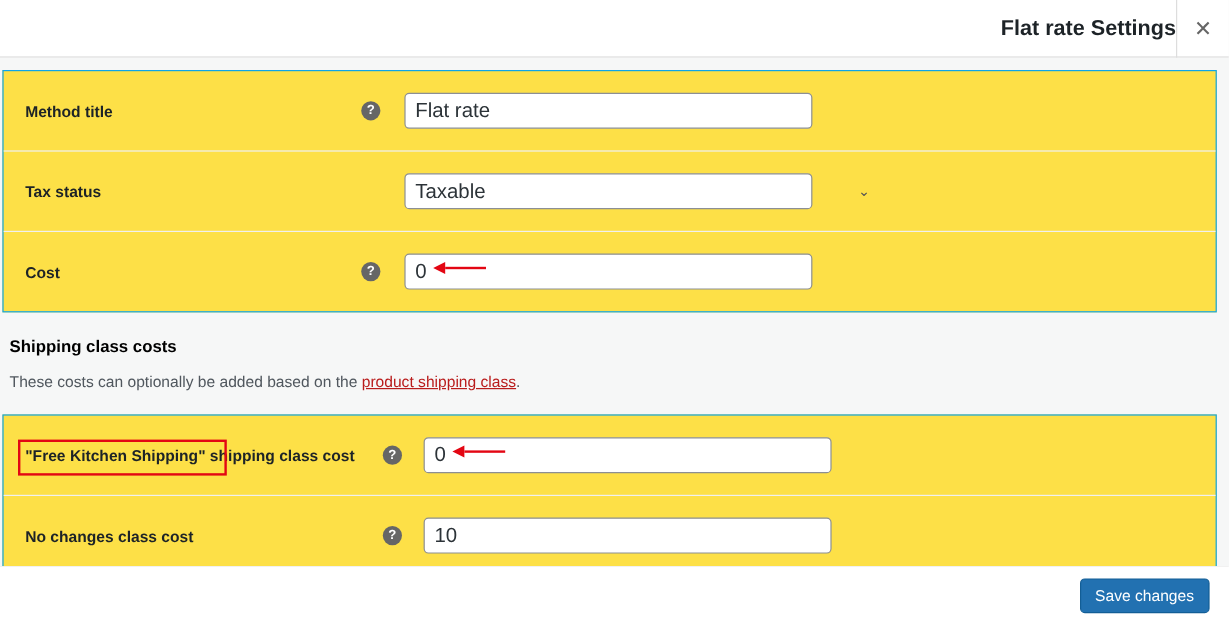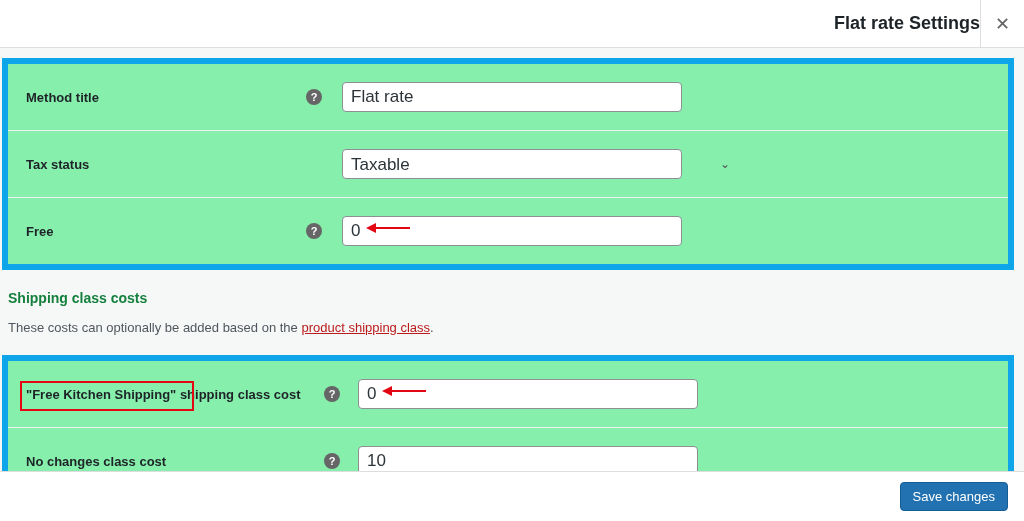--- a/index.html
+++ b/index.html
@@ -3,36 +3,36 @@
   <meta charset="utf-8">
   <style>
     * { box-sizing: border-box; margin: 0; padding: 0; }
     body { font-family: -apple-system, BlinkMacSystemFont, "Segoe UI", Arial, sans-serif; font-size: 13px; color: #2c3338; background: #f0f0f1; width: 1024px; height: 521px; overflow: hidden; position: relative; }
     .modal { background: #fff; width: 1024px; height: 521px; position: relative; }
     .header { display: flex; align-items: center; justify-content: flex-end; padding: 0 0 0 16px; height: 48px; border-bottom: 1px solid #ddd; }
     .header h1 { font-size: 18px; font-weight: 700; color: #1d2327; }
     .close-wrap { height: 48px; width: 44px; display: flex; align-items: center; justify-content: center; border-left: 1px solid #ddd; cursor: pointer; }
     .close-wrap .x { font-size: 18px; color: #666; }
     .content { padding: 0; background: #f6f7f7; height: calc(100% - 48px - 50px); overflow: auto; }
-    .form-section { background: #86efac; margin: 10px 10px 0 2px; border: 6px solid #0ea5e9; }
+    .form-section { background: #fde047; margin: 10px 10px 0 2px; border: 1px solid #0ea5e9; }
     .form-row { display: flex; align-items: center; padding: 18px 18px; border-bottom: 1px solid #f0f0f0; }
     .form-row:last-child { border-bottom: none; }
     .form-label { width: 280px; font-size: 13px; font-weight: 600; color: #1d2327; position: relative; }
     .help-wrap { width: 36px; display:flex; justify-content:flex-start; }
     .help-icon { width: 16px; height: 16px; border-radius: 50%; background: #666; color: #fff; display: inline-flex; align-items: center; justify-content: center; font-size: 11px; font-weight: 700; cursor: help; }
     .form-control { flex: 0 0 340px; }
     .form-control input[type="text"], .form-control select { width: 340px; height: 30px; padding: 4px 8px; border: 1px solid #8c8f94; border-radius: 4px; font-size: 17px; background: #fff; color: #2c3338; }
     .form-control select { appearance: none; padding-right: 28px; background-repeat:no-repeat; }
     .select-wrap { position: relative; width: 396px; }
     .select-wrap .chev { position: absolute; right: 8px; top: 50%; transform: translateY(-50%); pointer-events: none; color: #555; font-size: 12px; }
     .arrow-callout { position: absolute; display:flex; align-items:center; pointer-events:none; }
     .arrow-line { height: 2px; background: #e30613; width: 34px; }
     .arrow-head { width: 0; height: 0; border-top: 5px solid transparent; border-bottom: 5px solid transparent; border-right: 10px solid #e30613; }
     .section-gap { padding: 20px 8px 10px 8px; }
-    .section-gap h3 { font-size: 14px; font-weight: 700; color: #15803d; margin-bottom: 14px; }
+    .section-gap h3 { font-size: 14px; font-weight: 700; color: #000000; margin-bottom: 14px; }
     .section-gap p { font-size: 13px; color: #50575e; }
     .section-gap a { color: #b91c1c; text-decoration: underline; }
     .highlight-box { border: 2px solid #e30613; padding: 2px 6px; display: inline-block; position: absolute; left: -6px; top: -6px; height: 30px; line-height: 22px; }
     .footer { position: absolute; left:0; right:0; bottom:0; height: 50px; background: #fff; border-top: 1px solid #ddd; display:flex; justify-content:flex-end; align-items:center; padding: 0 16px; }
     .btn-primary { background: #2271b1; border: 1px solid #135e96; color: #ffffff; padding: 6px 12px; border-radius: 4px; font-size: 13px; cursor: pointer; }
     .rel-wrap { position: relative; }
     .form-label-inner { position: relative; display:inline-block; }
   </style>
 </head>
 <body>
@@ -65,21 +65,21 @@
           <div class="select-wrap">
             <select>
               <option>Taxable</option>
             </select>
             <span class="chev">⌄</span>
           </div>
         </div>
       </div>
 
       <div class="form-row">
-        <div class="form-label">Free</div>
+        <div class="form-label">Cost</div>
         <div class="help-wrap">
             <span class="help-icon">?</span>
           </div>
         <div class="form-control rel-wrap">
           <input type="text" value="0" style="">
           <div class="arrow-callout" style="left:24px; top:7px;">
             <div class="arrow-head"></div>
               <div class="arrow-line"></div>
           </div>
         </div>

